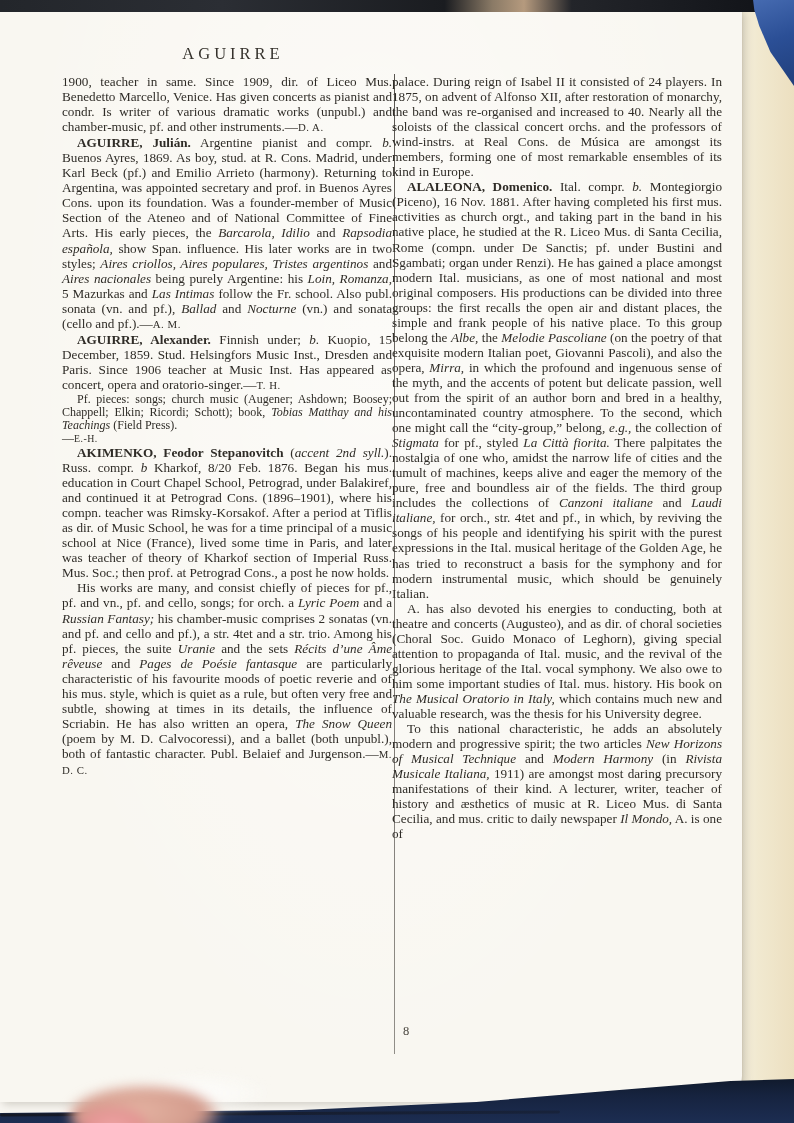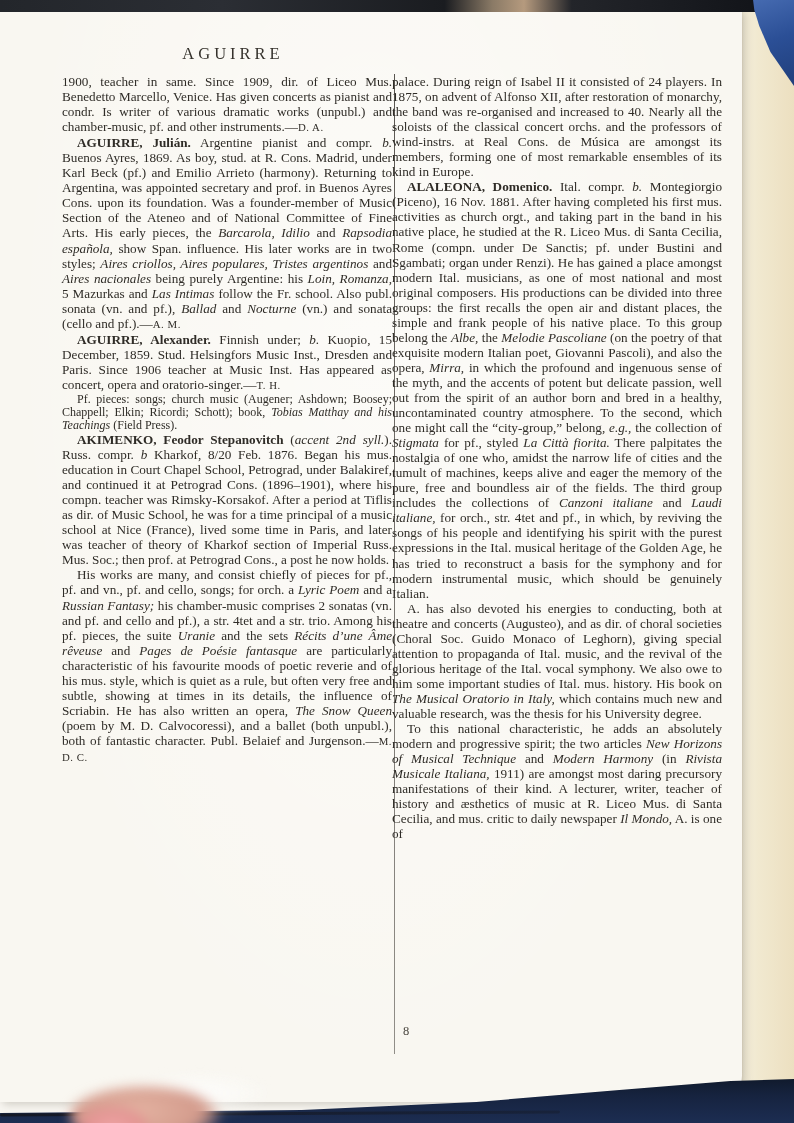--- a/index.html
+++ b/index.html
@@ -105,20 +105,21 @@
   <div class="sheet">
     <div class="running-head head-left">AGUIRRE</div>
 
     <div class="col-divider"></div>
 
     <div class="col col-left">
         <p class="para"><span class="r-n">1900, teacher in same. Since 1909, dir. of Liceo Mus. Benedetto Marcello, Venice. Has given concerts as pianist and condr. Is writer of various dramatic works (unpubl.) and chamber-music, pf. and other instruments.—</span><span class="r-sc">D. A.</span></p>
         <p class="para indent"><span class="r-b">AGUIRRE, Julián.</span><span class="r-n"> Argentine pianist and compr. </span><span class="r-i">b.</span><span class="r-n"> Buenos Ayres, 1869. As boy, stud. at R. Cons. Madrid, under Karl Beck (pf.) and Emilio Arrieto (harmony). Returning to Argentina, was appointed secretary and prof. in Buenos Ayres Cons. upon its foundation. Was a founder-member of Music Section of the Ateneo and of National Committee of Fine Arts. His early pieces, the </span><span class="r-i">Barcarola, Idilio</span><span class="r-n"> and </span><span class="r-i">Rapsodia española,</span><span class="r-n"> show Span. influence. His later works are in two styles; </span><span class="r-i">Aires criollos, Aires populares, Tristes argentinos</span><span class="r-n"> and </span><span class="r-i">Aires nacionales</span><span class="r-n"> being purely Argentine: his </span><span class="r-i">Loin, Romanza,</span><span class="r-n"> 5 Mazurkas and </span><span class="r-i">Las Intimas</span><span class="r-n"> follow the Fr. school. Also publ. sonata (vn. and pf.), </span><span class="r-i">Ballad</span><span class="r-n"> and </span><span class="r-i">Nocturne</span><span class="r-n"> (vn.) and sonata (cello and pf.).—</span><span class="r-sc">A. M.</span></p>
         <p class="para indent"><span class="r-b">AGUIRRE, Alexander.</span><span class="r-n"> Finnish under; </span><span class="r-i">b.</span><span class="r-n"> Kuopio, 15 December, 1859. Stud. Helsingfors Music Inst., Dresden and Paris. Since 1906 teacher at Music Inst. Has appeared as concert, opera and oratorio-singer.—</span><span class="r-sc">T. H.</span></p>
         <p class="para indent small"><span class="r-n">Pf. pieces: songs; church music (Augener; Ashdown; Boosey; Chappell; Elkin; Ricordi; Schott); book, </span><span class="r-i">Tobias Matthay and his Teachings</span><span class="r-n"> (Field Press).</span></p>
+        <p class="para small"><span class="r-n">—</span><span class="r-sc">E.-H.</span></p>
         <p class="para indent"><span class="r-b">AKIMENKO, Feodor Stepanovitch</span><span class="r-n"> (</span><span class="r-i">accent 2nd syll.</span><span class="r-n">). Russ. compr. </span><span class="r-i">b</span><span class="r-n"> Kharkof, 8/20 Feb. 1876. Began his mus. education in Court Chapel School, Petrograd, under Balakiref, and continued it at Petrograd Cons. (1896–1901), where his compn. teacher was Rimsky-Korsakof. After a period at Tiflis as dir. of Music School, he was for a time principal of a music school at Nice (France), lived some time in Paris, and later was teacher of theory of Kharkof section of Imperial Russ. Mus. Soc.; then prof. at Petrograd Cons., a post he now holds.</span></p>
         <p class="para indent"><span class="r-n">His works are many, and consist chiefly of pieces for pf., pf. and vn., pf. and cello, songs; for orch. a </span><span class="r-i">Lyric Poem</span><span class="r-n"> and a </span><span class="r-i">Russian Fantasy;</span><span class="r-n"> his chamber-music comprises 2 sonatas (vn. and pf. and cello and pf.), a str. 4tet and a str. trio. Among his pf. pieces, the suite </span><span class="r-i">Uranie</span><span class="r-n"> and the sets </span><span class="r-i">Récits d’une Âme rêveuse</span><span class="r-n"> and </span><span class="r-i">Pages de Poésie fantasque</span><span class="r-n"> are particularly characteristic of his favourite moods of poetic reverie and of his mus. style, which is quiet as a rule, but often very free and subtle, showing at times in its details, the influence of Scriabin. He has also written an opera, </span><span class="r-i">The Snow Queen</span><span class="r-n"> (poem by M. D. Calvocoressi), and a ballet (both unpubl.), both of fantastic character. Publ. Belaief and Jurgenson.—</span><span class="r-sc">M. D. C.</span></p>
       </div>
     <div class="col col-right">
         <p class="para"><span class="r-n">palace. During reign of Isabel II it consisted of 24 players. In 1875, on advent of Alfonso XII, after restoration of monarchy, the band was re-organised and increased to 40. Nearly all the soloists of the classical concert orchs. and the professors of wind-instrs. at Real Cons. de Música are amongst its members, forming one of most remarkable ensembles of its kind in Europe.</span></p>
         <p class="para indent"><span class="r-b">ALALEONA, Domenico.</span><span class="r-n"> Ital. compr. </span><span class="r-i">b.</span><span class="r-n"> Montegiorgio (Piceno), 16 Nov. 1881. After having completed his first mus. activities as church orgt., and taking part in the band in his native place, he studied at the R. Liceo Mus. di Santa Cecilia, Rome (compn. under De Sanctis; pf. under Bustini and Sgambati; organ under Renzi). He has gained a place amongst modern Ital. musicians, as one of most national and most original composers. His productions can be divided into three groups: the first recalls the open air and distant places, the simple and frank people of his native place. To this group belong the </span><span class="r-i">Albe,</span><span class="r-n"> the </span><span class="r-i">Melodie Pascoliane</span><span class="r-n"> (on the poetry of that exquisite modern Italian poet, Giovanni Pascoli), and also the opera, </span><span class="r-i">Mirra,</span><span class="r-n"> in which the profound and ingenuous sense of the myth, and the accents of potent but delicate passion, well out from the spirit of an author born and bred in a healthy, uncontaminated country atmosphere. To the second, which one might call the “city-group,” belong, </span><span class="r-i">e.g.,</span><span class="r-n"> the collection of </span><span class="r-i">Stigmata</span><span class="r-n"> for pf., styled </span><span class="r-i">La Città fiorita.</span><span class="r-n"> There palpitates the nostalgia of one who, amidst the narrow life of cities and the tumult of machines, keeps alive and eager the memory of the pure, free and boundless air of the fields. The third group includes the collections of </span><span class="r-i">Canzoni italiane</span><span class="r-n"> and </span><span class="r-i">Laudi italiane,</span><span class="r-n"> for orch., str. 4tet and pf., in which, by reviving the songs of his people and identifying his spirit with the purest expressions in the Ital. musical heritage of the Golden Age, he has tried to reconstruct a basis for the symphony and for modern instrumental music, which should be genuinely Italian.</span></p>
         <p class="para indent"><span class="r-n">A. has also devoted his energies to conducting, both at theatre and concerts (Augusteo), and as dir. of choral societies (Choral Soc. Guido Monaco of Leghorn), giving special attention to propaganda of Ital. music, and the revival of the glorious heritage of the Ital. vocal symphony. We also owe to him some important studies of Ital. mus. history. His book on </span><span class="r-i">The Musical Oratorio in Italy,</span><span class="r-n"> which contains much new and valuable research, was the thesis for his University degree.</span></p>
         <p class="para indent"><span class="r-n">To this national characteristic, he adds an absolutely modern and progressive spirit; the two articles </span><span class="r-i">New Horizons of Musical Technique</span><span class="r-n"> and </span><span class="r-i">Modern Harmony</span><span class="r-n"> (in </span><span class="r-i">Rivista Musicale Italiana,</span><span class="r-n"> 1911) are amongst most daring precursory manifestations of their kind. A lecturer, writer, teacher of history and æsthetics of music at R. Liceo Mus. di Santa Cecilia, and mus. critic to daily newspaper </span><span class="r-i">Il Mondo,</span><span class="r-n"> A. is one of</span></p>
       </div>
 

